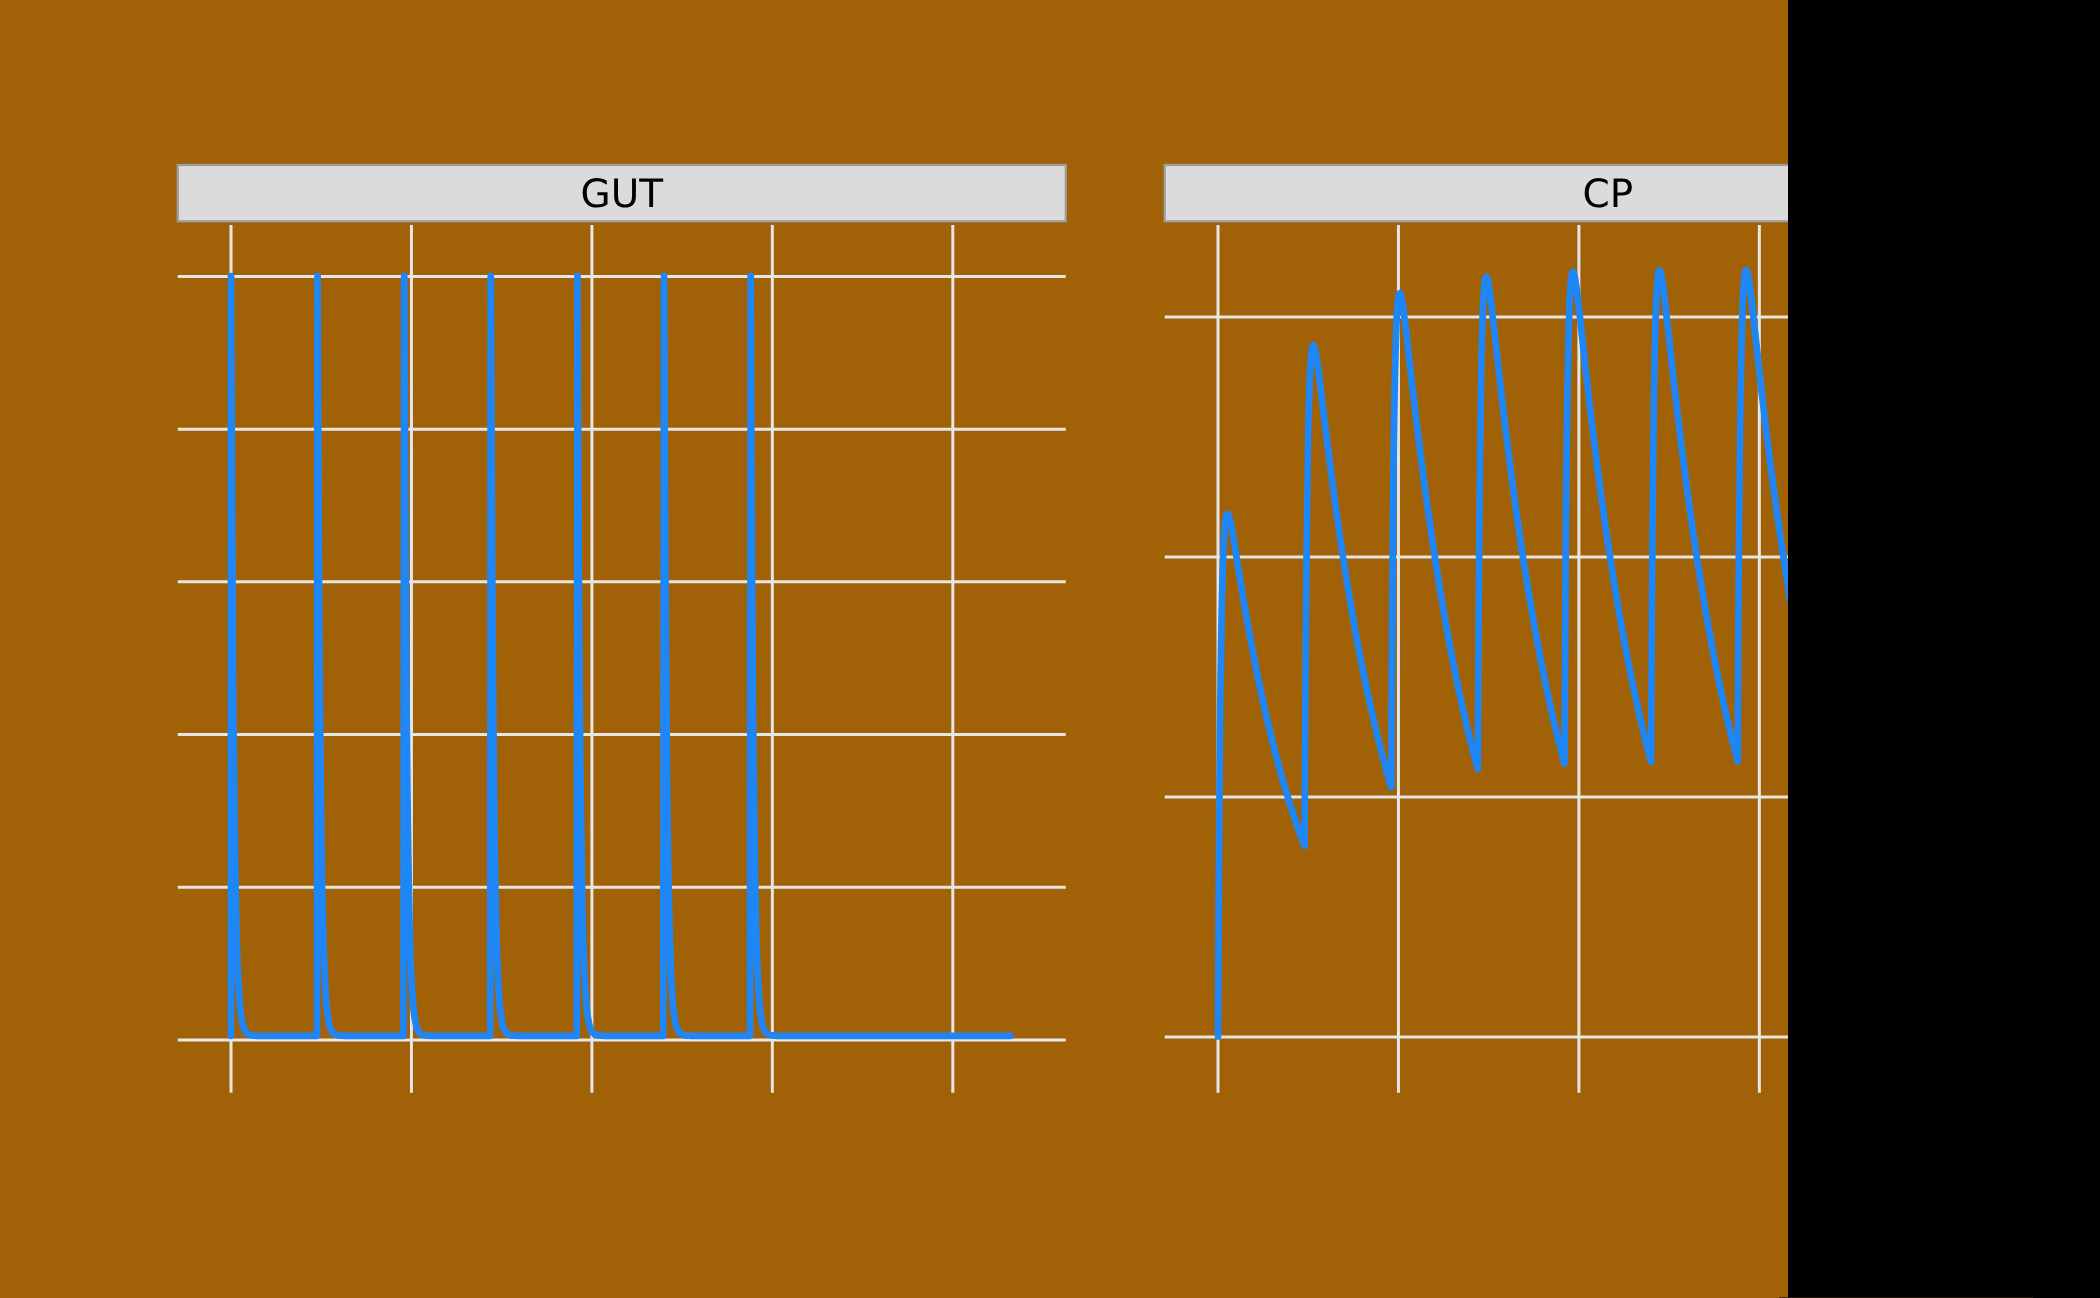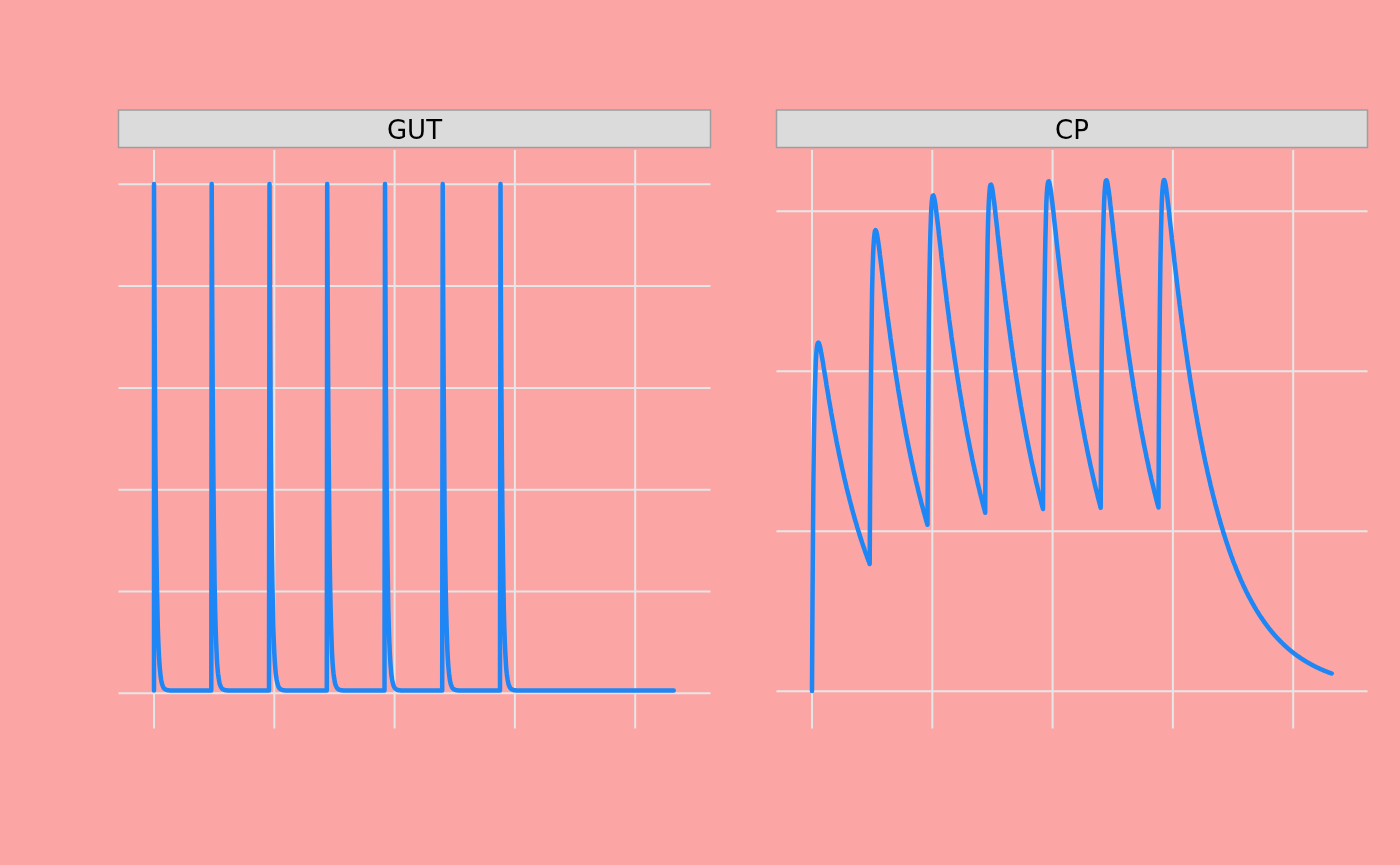--- a/index.html
+++ b/index.html
@@ -1,20 +1,20 @@
 <!DOCTYPE html>
 <html><head>
 <meta charset="utf-8">
 <style>
   html, body { margin: 0; padding: 0; background: #000; }
   .stage {
     position: relative;
-    width: 1400px;
+    width: 1192px;
     height: 865px;
-    background: #fca5a5;
+    background: #a16207;
     overflow: hidden;
     font-family: "DejaVu Sans", "Liberation Sans", sans-serif;
   }
   svg { display: block; }
   svg text {
     font-family: "DejaVu Sans", "Liberation Sans", sans-serif;
   }
 </style>
 </head>
 <body>

